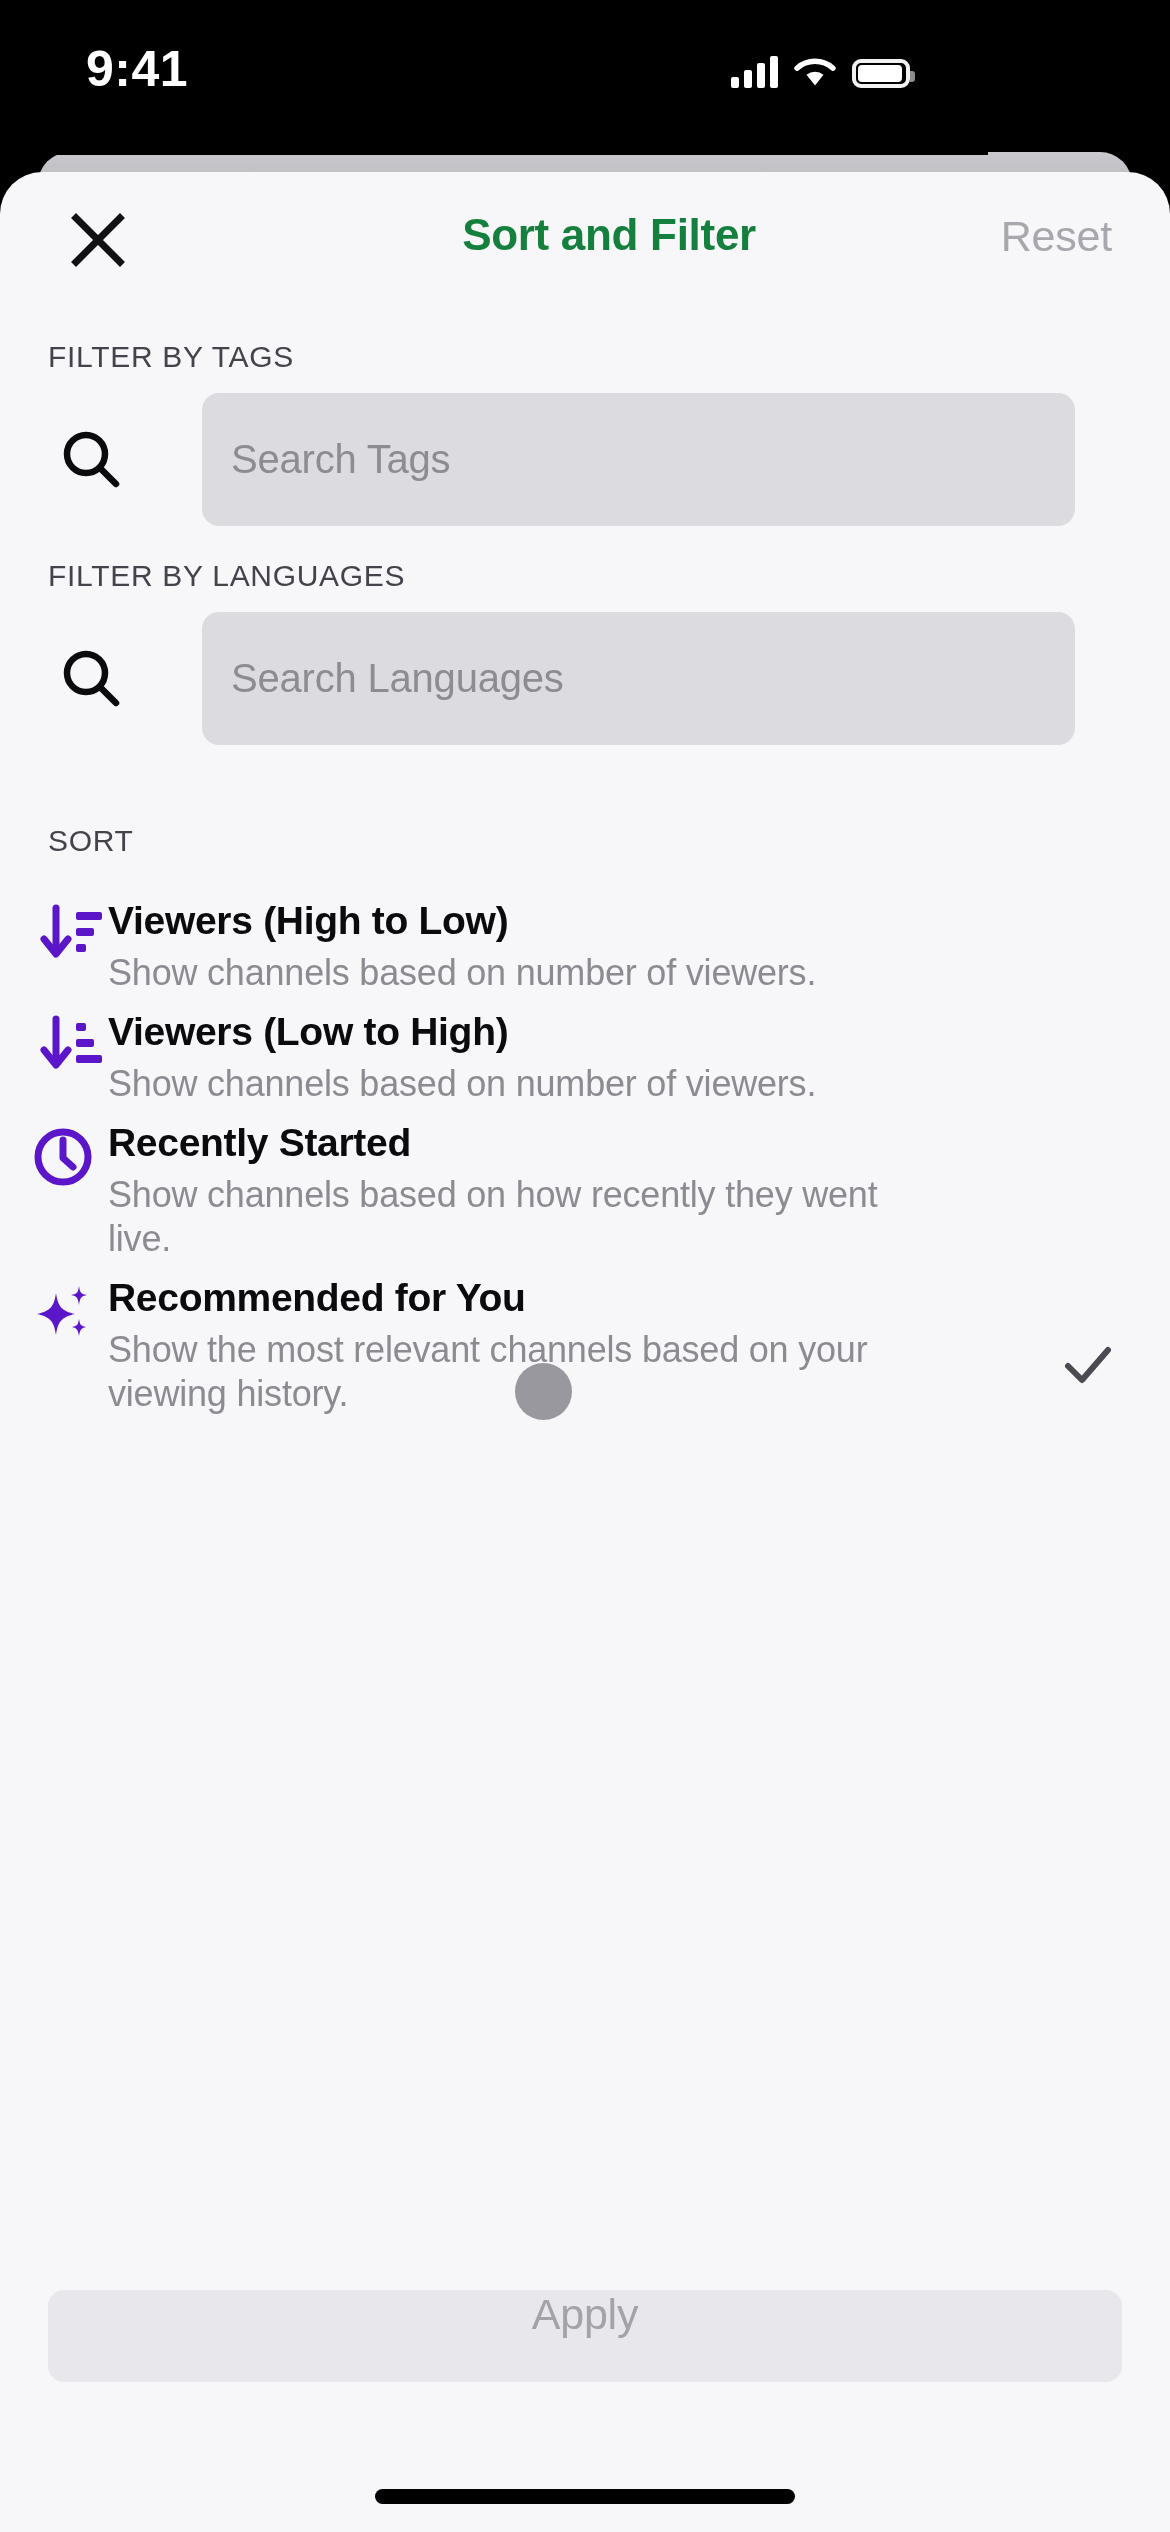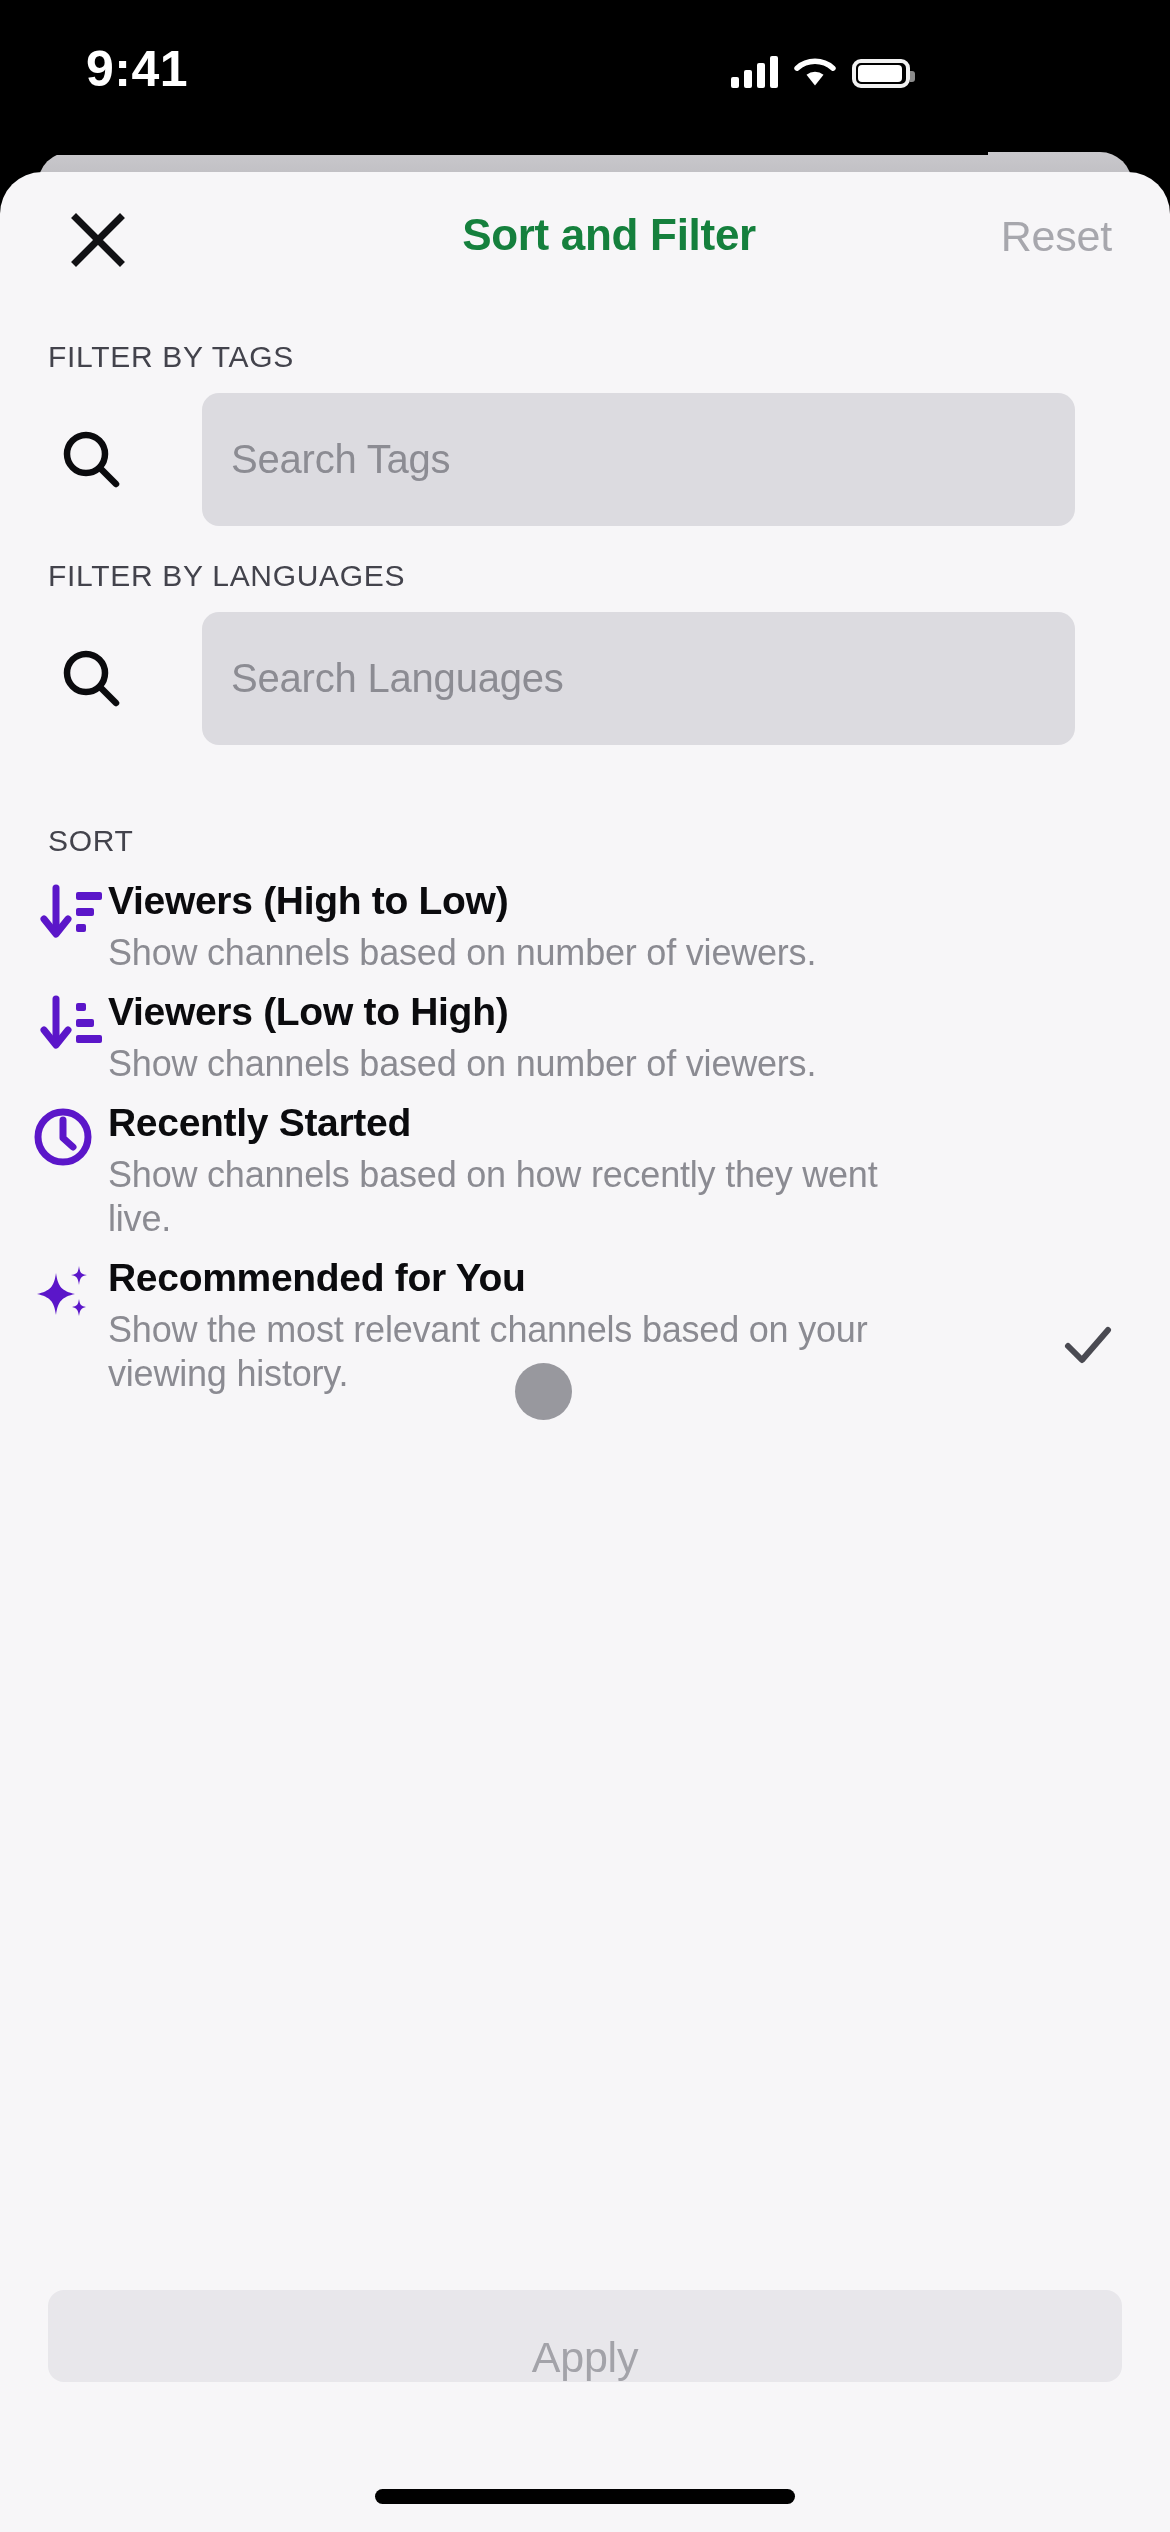--- a/index.html
+++ b/index.html
@@ -112,21 +112,21 @@
     display:flex; align-items:center;
     cursor:text;
   }
   .search-field .ph{
     margin-left:29px;
     font-size:40px; color:#8C8C93; letter-spacing:-0.2px;
   }
 
   
   .sort-label{ margin-left:48px; }
-  .sort-list{ margin-top:20px; }
+  .sort-list{ margin-top:40px; }
   .sort-row{
     position:relative;
     display:flex; align-items:flex-start;
     padding:0 46px 0 0;
     margin-bottom:14px;
     cursor:pointer;
   }
   .sort-ico{
     width:108px; min-width:108px;
     padding-left:40px; padding-top:6px;
@@ -148,21 +148,21 @@
     position:absolute; right:56px; top:64px;
     width:52px; height:52px;
   }
 
   
   .apply-btn{
     position:absolute; left:48px; top:2118px;
     width:1074px; height:92px;
     background:#E8E7EB;
     border-radius:16px;
-    display:flex; align-items:flex-end; justify-content:center;
+    display:flex; align-items:flex-start; justify-content:center;
     cursor:pointer;
   }
   .apply-btn span{
     font-size:43px; color:#A3A3A9; letter-spacing:-0.2px;
   }
 
   
   .home-ind{
     position:absolute; left:50%; transform:translateX(-50%);
     bottom:28px; width:420px; height:15px;

